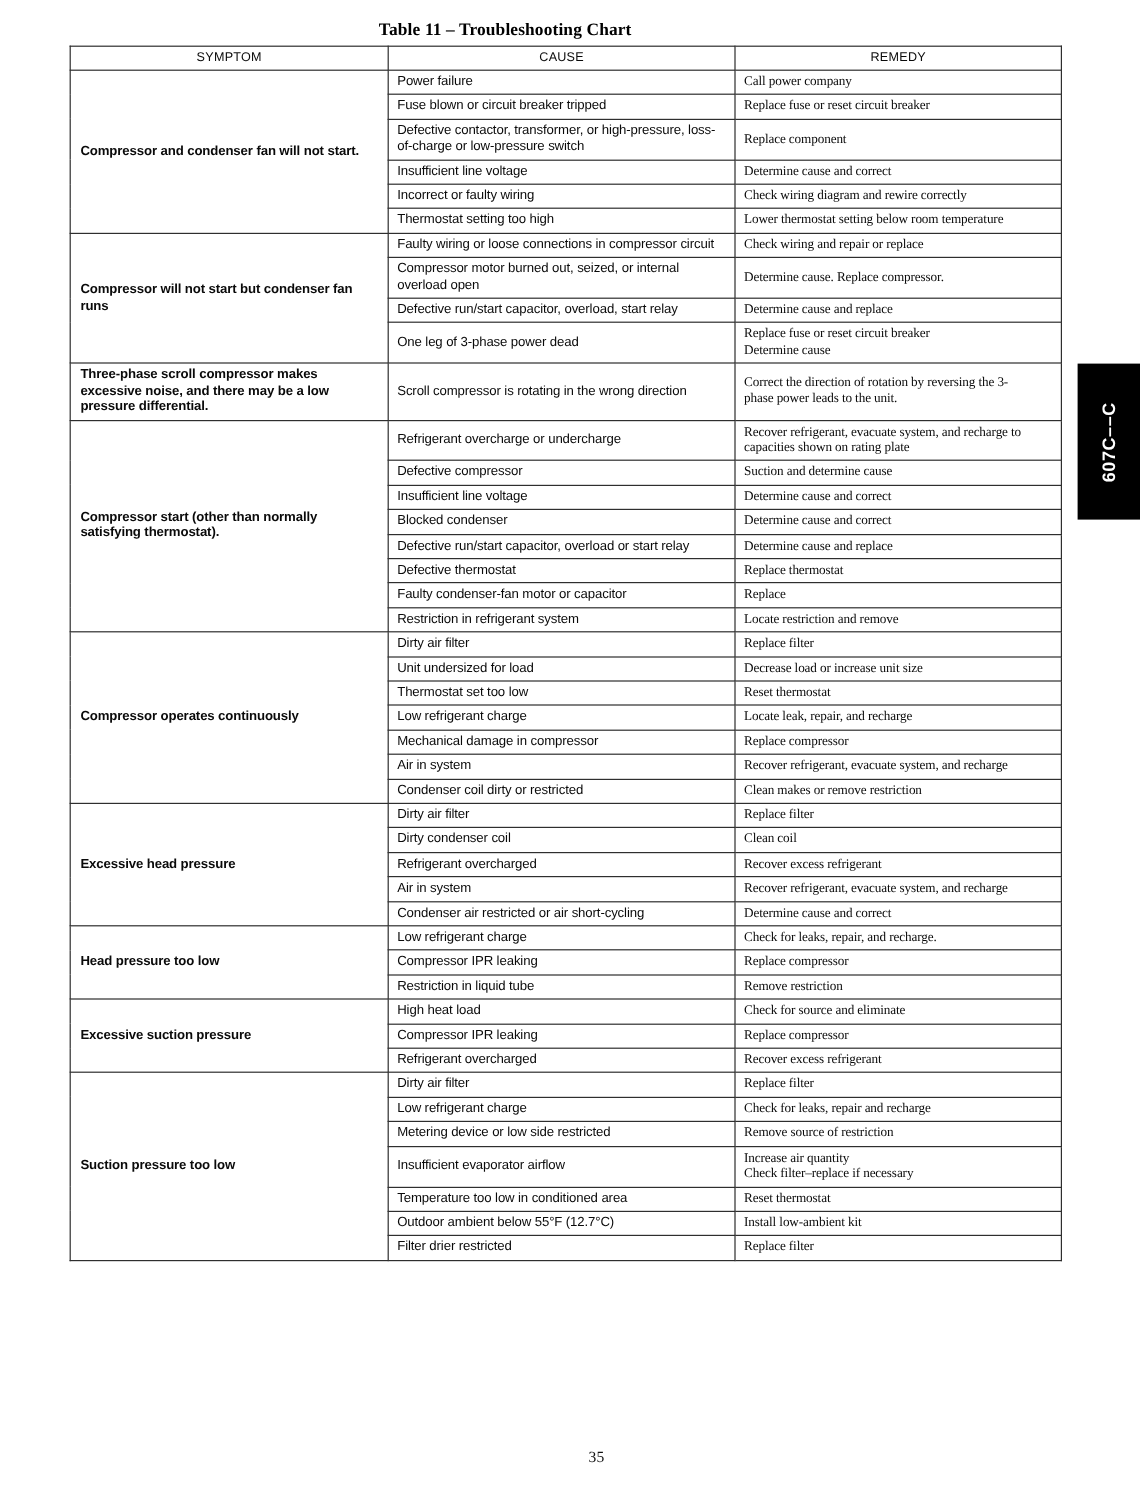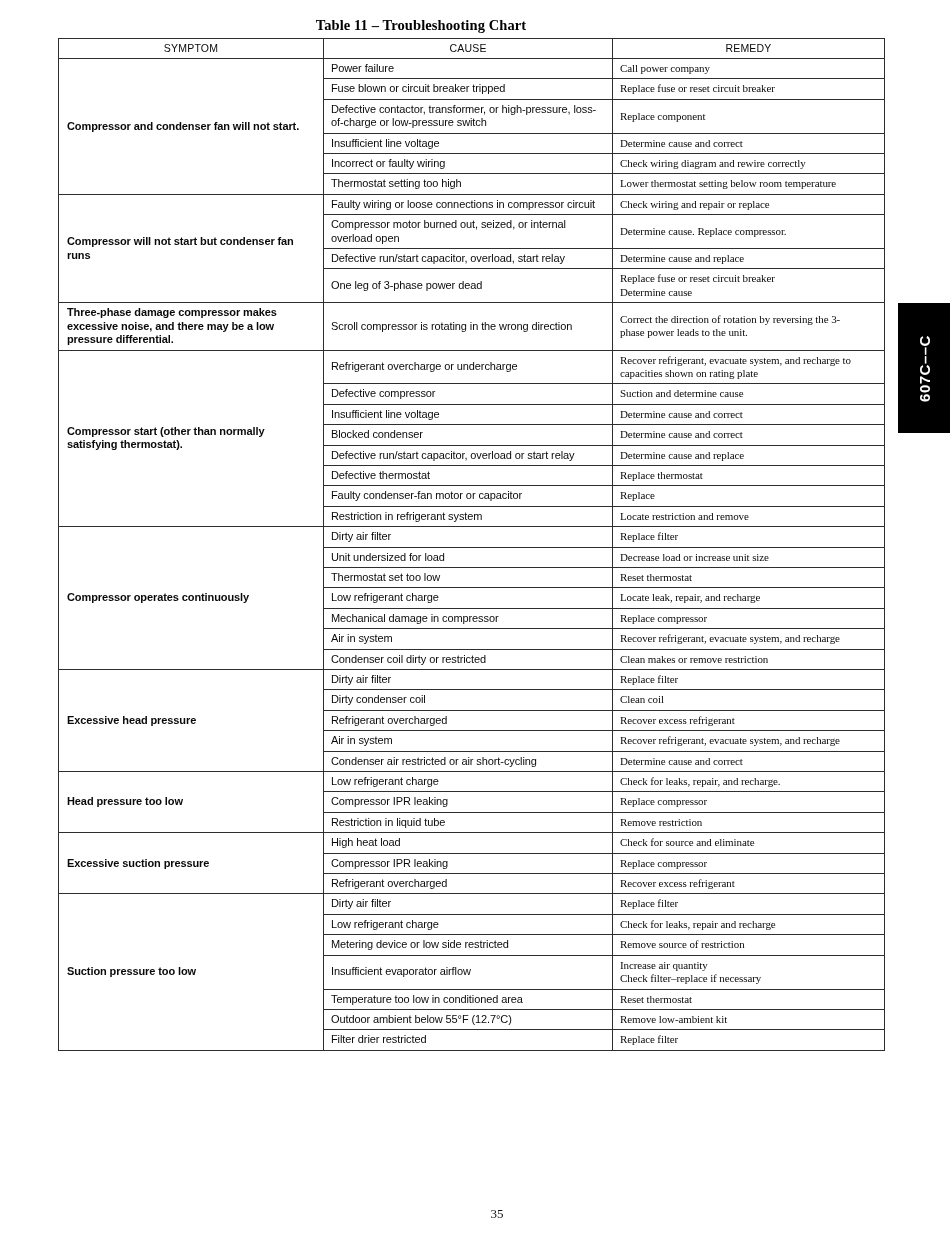--- a/index.html
+++ b/index.html
@@ -142,21 +142,21 @@
         <tr>
           <td class="cause">Defective run/start capacitor, overload, start relay</td>
           <td class="remedy">Determine cause and replace</td>
         </tr>
         <tr>
           <td class="cause">One leg of 3-phase power dead</td>
           <td class="remedy">Replace fuse or reset circuit breaker
 Determine cause</td>
         </tr>
         <tr>
-          <td class="symptom" rowspan="1">Three-phase damage compressor makes excessive noise, and there may be a low pressure differential.</td>
+          <td class="symptom" rowspan="1">Three-phase scroll compressor makes excessive noise, and there may be a low pressure differential.</td>
           <td class="cause">Scroll compressor is rotating in the wrong direction</td>
           <td class="remedy">Correct the direction of rotation by reversing the 3-phase power leads to the unit.</td>
         </tr>
         <tr>
           <td class="symptom" rowspan="8">Compressor start (other than normally satisfying thermostat).</td>
           <td class="cause">Refrigerant overcharge or undercharge</td>
           <td class="remedy">Recover refrigerant, evacuate system, and recharge to capacities shown on rating plate</td>
         </tr>
         <tr>
           <td class="cause">Defective compressor</td>
@@ -279,21 +279,21 @@
           <td class="cause">Insufficient evaporator airflow</td>
           <td class="remedy">Increase air quantity
 Check filter–replace if necessary</td>
         </tr>
         <tr>
           <td class="cause">Temperature too low in conditioned area</td>
           <td class="remedy">Reset thermostat</td>
         </tr>
         <tr>
           <td class="cause">Outdoor ambient below 55°F (12.7°C)</td>
-          <td class="remedy">Remove low-ambient kit</td>
+          <td class="remedy">Install low-ambient kit</td>
         </tr>
         <tr>
           <td class="cause">Filter drier restricted</td>
           <td class="remedy">Replace filter</td>
         </tr>
       </tbody>
   </table>
 
   <div class="side-tab">
     <span class="tab-text">607C––C</span>

